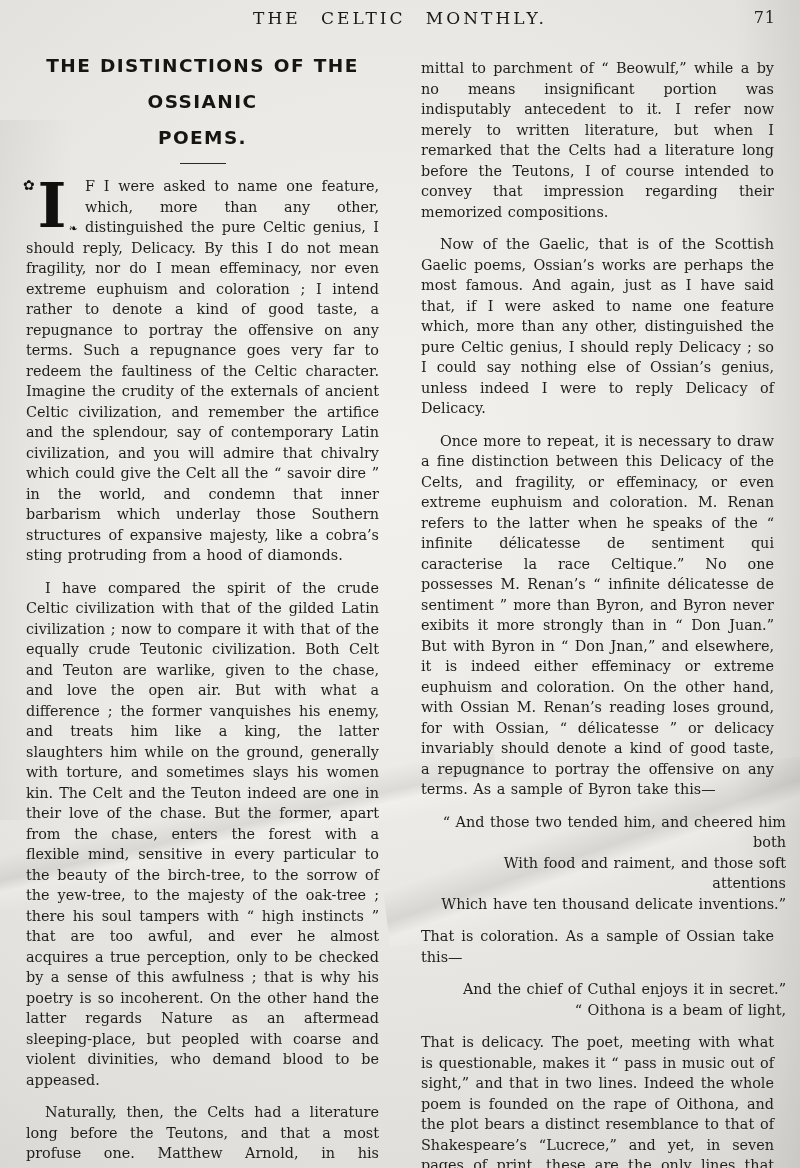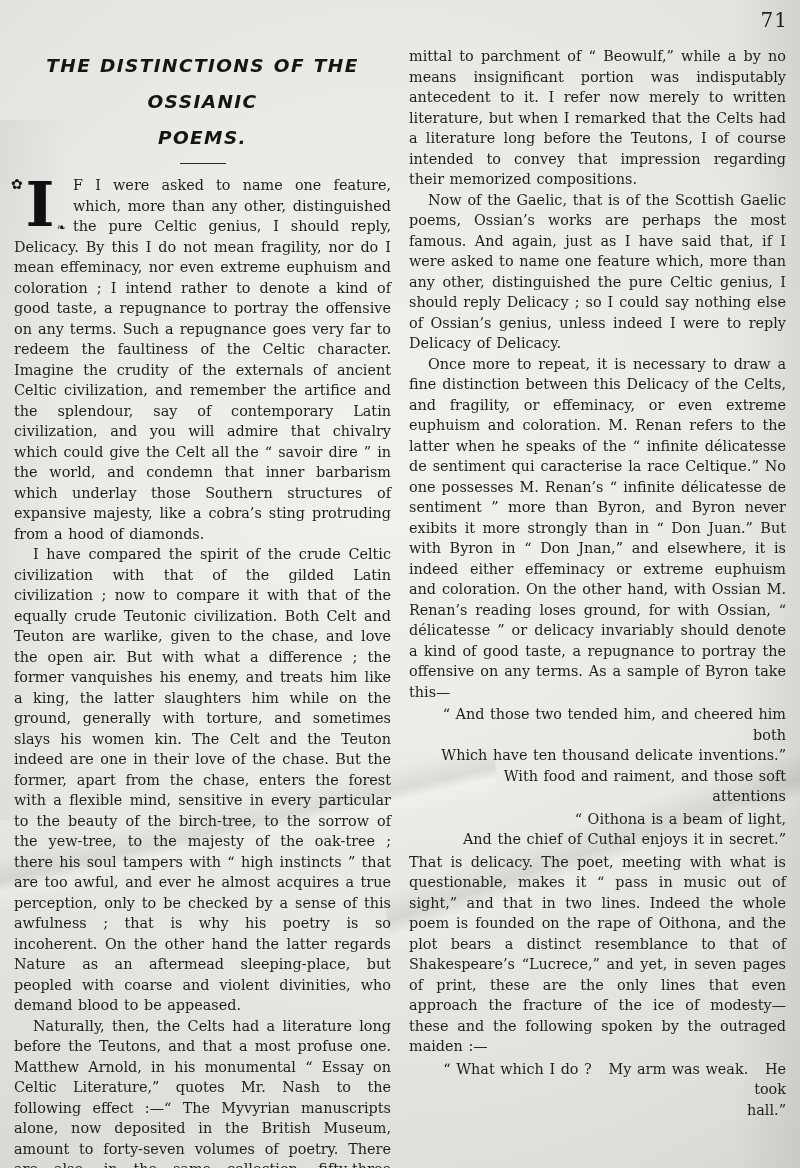--- a/index.html
+++ b/index.html
@@ -21,33 +21,33 @@
   .crease.c3 { left:-40px; top:120px; width:300px; height:700px;
     background:linear-gradient(92deg, rgba(70,66,62,0.10) 0%, rgba(255,255,255,0) 35%); }
   .crease.c4 { right:-30px; top:0; width:120px; height:1168px;
     background:linear-gradient(270deg, rgba(70,66,62,0.14) 0%, rgba(255,255,255,0) 80%); }
 
   .header { position:relative; height:32px; padding-top:8px; }
   .journal-title {
     position:absolute; left:0; right:0; top:8px; text-align:center;
     font-size:17px; letter-spacing:3px; word-spacing:12px; color:#1c1a18;
   }
-  .page-number { position:absolute; right:12px; top:8px; font-size:20px; letter-spacing:1px; }
+  .page-number { position:absolute; right:24px; top:8px; font-size:16px; letter-spacing:1px; }
 
   .columns { display:flex; gap:18px; padding:6px 14px 0 14px; position:relative; }
   .col { flex:1 1 0; font-size:14.4px; line-height:20.5px; text-align:justify; word-spacing:1px; }
 
   .article-title {
     font-family:"DejaVu Sans","Liberation Sans",sans-serif;
     font-weight:bold; font-size:18.5px; letter-spacing:1.4px;
-    text-align:center; line-height:36px; margin:2px 0 0 0; color:#171513;font-style:italic;
+    text-align:center; line-height:36px; margin:2px 0 0 0; color:#171513;
   }
   .title-rule { width:46px; border:0; border-top:1.6px solid #2c2a27; margin:7px auto 11px auto; }
 
-  p.para { margin:0; }
+  p.para { margin:12px; }
   p.indent { text-indent:19px; }
   p.noindent { text-indent:0; }
 
   .dropcap { float:left; width:52px; height:58px; position:relative; margin:3px 7px 0 0; }
   .dropcap .letter {
     display:block; font-family:"DejaVu Serif","Liberation Serif",serif;
     font-weight:bold; font-size:62px; line-height:54px; text-align:center; color:#12100e;
   }
   .dropcap .flower { position:absolute; top:-4px; left:-3px; font-size:14px; color:#12100e; }
   .dropcap .flower2 { position:absolute; bottom:-2px; right:0px; font-size:11px; color:#12100e; }
@@ -59,20 +59,21 @@
 </head>
 <body>
 
 <div class="page">
   <div class="crease c1"></div>
   <div class="crease c2"></div>
   <div class="crease c3"></div>
   <div class="crease c4"></div>
 
   <div class="header">
+    <div class="journal-title">THE  CELTIC  MONTHLY.</div>
     <div class="page-number">71</div>
   </div>
 
   <div class="columns">
 
     <div class="col">
       <h1 class="article-title">
         <span>THE DISTINCTIONS OF THE OSSIANIC</span><br>
         <span>POEMS.</span>
       </h1>
@@ -89,28 +90,29 @@
       <p class="para indent">Naturally, then, the Celts had a literature long before the Teutons, and that a most profuse one.  Matthew Arnold, in his monumental “ Essay on Celtic Literature,” quotes Mr. Nash to the following effect :—“ The Myvyrian manuscripts alone, now deposited in the British Museum, amount to forty-seven volumes of poetry.  There are also, in the same collection, fifty-three volumes of prose.”  Now the Myvyrian literature is only a part of Welsh literature, and Welsh or Cymric literature is, in turn, only a part of Gaedhelic literature, and Gaedhelic literature is only the greater part, not the whole of Celtic literature.  A vast portion of this mass of letters had its birth shortly after the com-</p>
     </div>
 
     <div class="col">
       <p class="para noindent">mittal to parchment of “ Beowulf,” while a by no means insignificant portion was indisputably antecedent to it.  I refer now merely to written literature, but when I remarked that the Celts had a literature long before the Teutons, I of course intended to convey that impression regarding their memorized compositions.</p>
       <p class="para indent">Now of the Gaelic, that is of the Scottish Gaelic poems, Ossian’s works are perhaps the most famous.  And again, just as I have said that, if I were asked to name one feature which, more than any other, distinguished the pure Celtic genius, I should reply Delicacy ; so I could say nothing else of Ossian’s genius, unless indeed I were to reply Delicacy of Delicacy.</p>
       <p class="para indent">Once more to repeat, it is necessary to draw a fine distinction between this Delicacy of the Celts, and fragility, or effeminacy, or even extreme euphuism and coloration.  M. Renan refers to the latter when he speaks of the “ infinite délicatesse de sentiment qui caracterise la race Celtique.”  No one possesses M. Renan’s “ infinite délicatesse de sentiment ” more than Byron, and Byron never exibits it more strongly than in “ Don Juan.”  But with Byron in “ Don Jnan,” and elsewhere, it is indeed either effeminacy or extreme euphuism and coloration.  On the other hand, with Ossian M. Renan’s reading loses ground, for with Ossian, “ délicatesse ” or delicacy invariably should denote a kind of good taste, a repugnance to portray the offensive on any terms.  As a sample of Byron take this—</p>
 
       <div class="quote">
         <div class="qline first">“ And those two tended him, and cheered him both</div>
+        <div class="qline">With food and raiment, and those soft attentions</div>
         <div class="qline">Which have ten thousand delicate inventions.”</div>
-        <div class="qline">With food and raiment, and those soft attentions</div>
       </div>
 
+      <p class="para noindent">That is coloration.  As a sample of Ossian take this—</p>
 
       <div class="quote">
+        <div class="qline">And the chief of Cuthal enjoys it in secret.”</div>
         <div class="qline first">“ Oithona is a beam of light,</div>
-        <div class="qline">And the chief of Cuthal enjoys it in secret.”</div>
       </div>
 
       <p class="para noindent">That is delicacy.  The poet, meeting with what is questionable, makes it “ pass in music out of sight,” and that in two lines.  Indeed the whole poem is founded on the rape of Oithona, and the plot bears a distinct resemblance to that of Shakespeare’s “Lucrece,” and yet, in seven pages of print, these are the only lines that even approach the fracture of the ice of modesty—these and the following spoken by the outraged maiden :—</p>
 
       <div class="quote">
         <div class="qline first">“ What which I do ?   My arm was weak.   He took</div>
         <div class="qline">hall.”</div>
       </div>
 
     </div>

